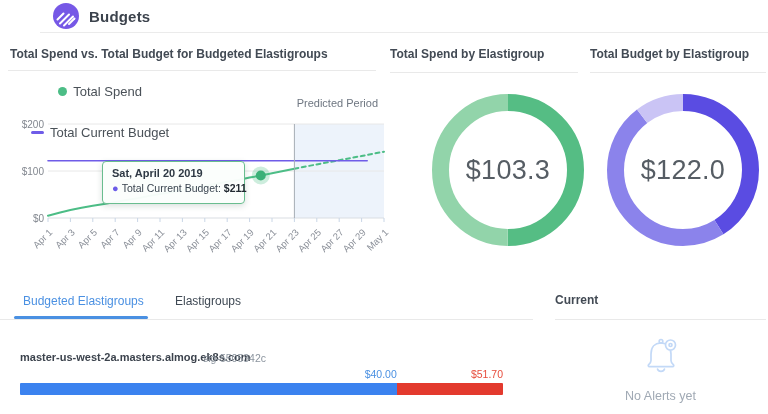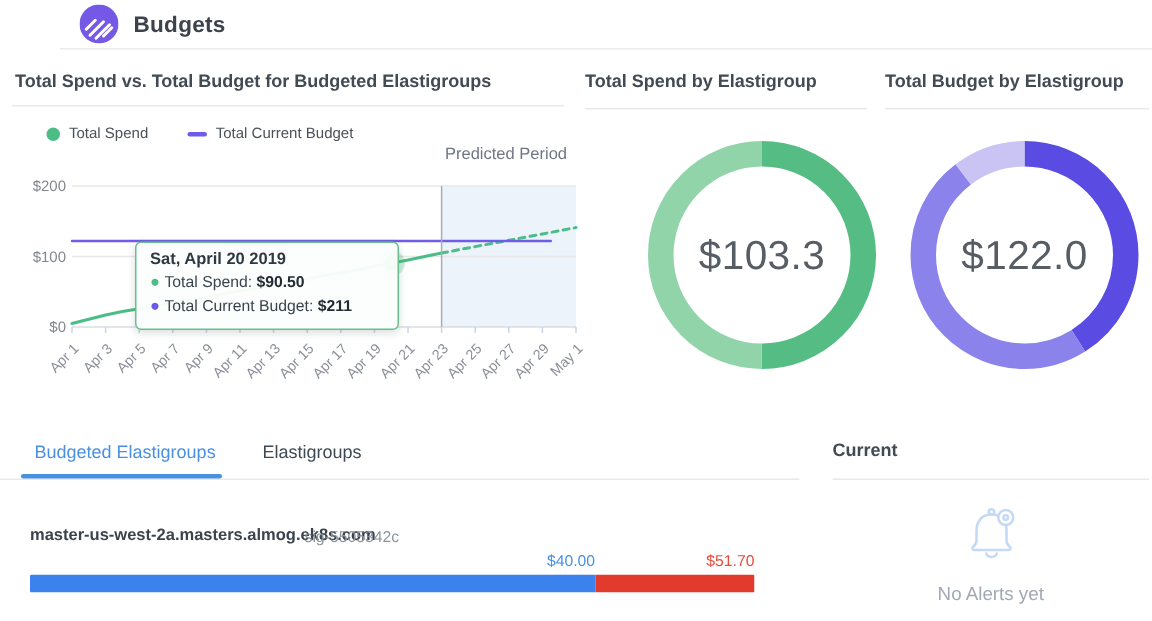--- a/index.html
+++ b/index.html
@@ -9,27 +9,27 @@
     -webkit-font-smoothing:antialiased;
   }
   
   .header { position:absolute; left:0; top:0; width:768px; height:33px;
     border-bottom:1px solid #ebebeb; display:flex; align-items:center; gap:10px; padding-left:13px; box-sizing:border-box; background:#fff;margin-left:40px; }
   .header-title { font-size:15px; font-weight:bold; color:#3c434d; letter-spacing:.2px; }
   
   .panel-title { position:absolute; font-size:12px; font-weight:bold; color:#424a54; }
   .divider { position:absolute; height:1px; background:#e9e9e9; }
   
-  .legend { position:absolute; left:31px; top:84px; display:flex; gap:26px; align-items:center; font-size:10px; color:#4a5158; }
+  .legend { position:absolute; left:31px; top:84px; display:flex; gap:26px; align-items:center; font-size:13px; color:#4a5158;flex-direction:column; }
   .legend-item { display:flex; align-items:center; gap:6px; cursor:default; }
   .legend-dot { width:9px; height:9px; border-radius:50%; }
   .legend-line { width:13px; height:3px; border-radius:2px; }
   .predicted-label { position:absolute; top:97px; left:290px; width:88px; text-align:right; font-size:11px; color:#6e7681; }
   
-  .tooltip { position:absolute; left:90px; top:161px; width:176px; box-sizing:border-box;
+  .tooltip { position:absolute; left:102px; top:161px; width:143px; box-sizing:border-box;
     background:rgba(251,254,252,.97); border:1.5px solid #69bd8f; border-radius:4px;
     padding:5px 9px 6px 9px; box-shadow:0 2px 6px rgba(40,80,60,.18); z-index:6; }
   .tooltip-title { font-size:11px; font-weight:bold; color:#2e3944; margin-bottom:2px; }
   .tooltip-row { font-size:10.5px; color:#39444f; line-height:1.45; white-space:nowrap; }
   .tooltip-row .bullet { font-size:11px; margin-right:3px; }
   .tooltip-row .val { font-weight:bold; color:#222a32; }
   
   .donut { position:absolute; width:160px; height:160px; }
   .donut-center { position:absolute; left:0; top:0; width:160px; height:160px;
     display:flex; align-items:center; justify-content:center;
@@ -135,24 +135,20 @@
       <path d="M294.4 64.7 L316.8 60.4 L339.2 56.2 L361.6 52.0 L384.0 47.7" fill="none" stroke="#4cbd86" stroke-width="2" stroke-linejoin="round" stroke-linecap="round" stroke-dasharray="4 3.5"></path>
       <path d="M48.0 56.7 L367.2 56.7" fill="none" stroke="#6f5ce8" stroke-width="1.6" stroke-linejoin="round" stroke-linecap="round"></path>
       <line x1="294.4" y1="20" x2="294.4" y2="114" stroke="#a6adb5" stroke-width="1"></line>
       <circle cx="260.79999999999995" cy="71.465" r="9" fill="#4cbd86" opacity="0.28"></circle>
       <circle cx="260.79999999999995" cy="71.465" r="5" fill="#3bb078"></circle>
     </svg>
 
   <div class="tooltip">
     <div class="tooltip-title">Sat, April 20 2019</div>
     <div class="tooltip-row">
-      <span class="bullet" id="tt-bullet-0" style="color: rgb(76, 189, 134);">●</span><span>Total Spend:</span>
-      <span class="val">$90.50</span>
-    </div>
-    <div class="tooltip-row">
       <span class="bullet" id="tt-bullet-1" style="color: rgb(107, 92, 232);">●</span><span>Total Current Budget:</span>
       <span class="val">$211</span>
     </div>
   </div>
 
   <div class="panel-title" style="left:390px; top:47px;">Total Spend by Elastigroup</div>
   <div class="divider" style="left:390px; top:72px; width:188px;"></div>
   <div class="donut" style="left:428px; top:90px;">
     <svg id="donut-spend" width="160" height="160" viewBox="0 0 160 160">
         <circle cx="80" cy="80" r="67.5" fill="none" stroke="#55bd84" stroke-width="17" stroke-dasharray="212.05750411731103 424.11500823462205" stroke-dashoffset="0" transform="rotate(-90 80 80)"></circle>

